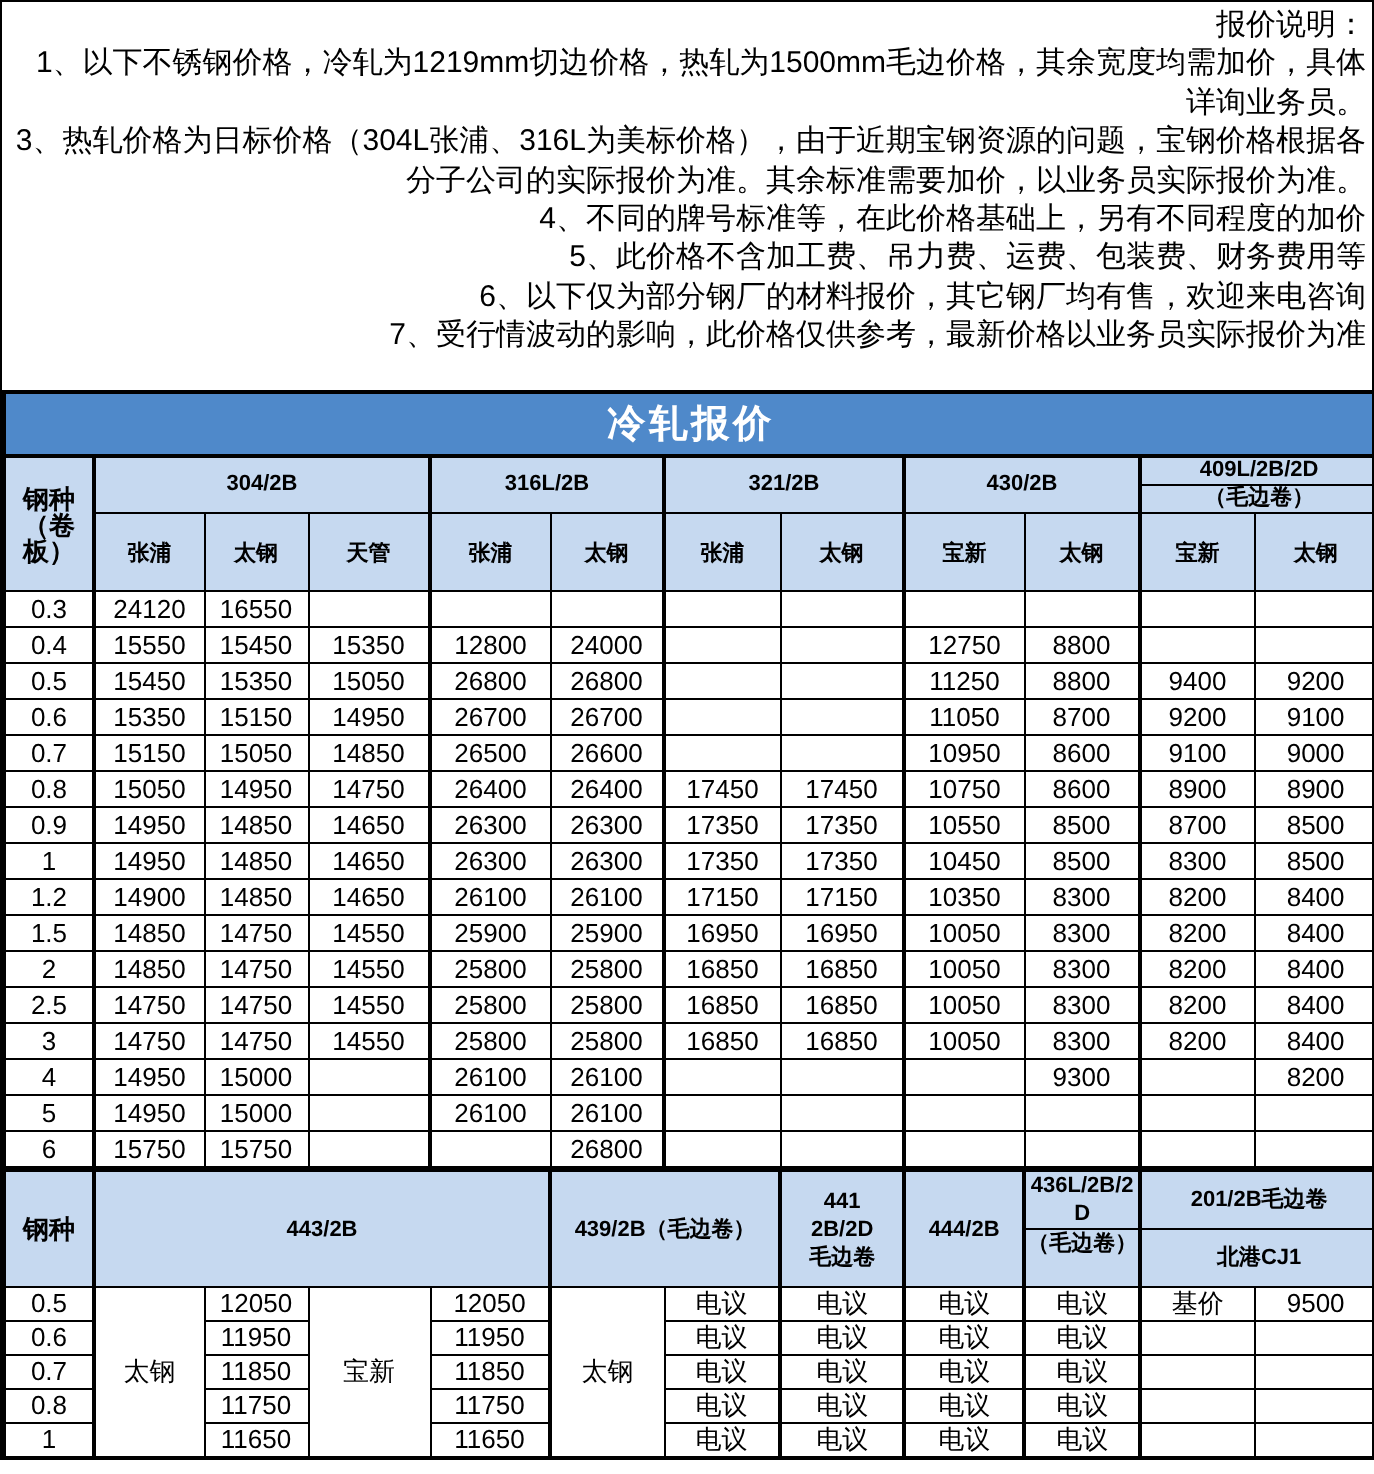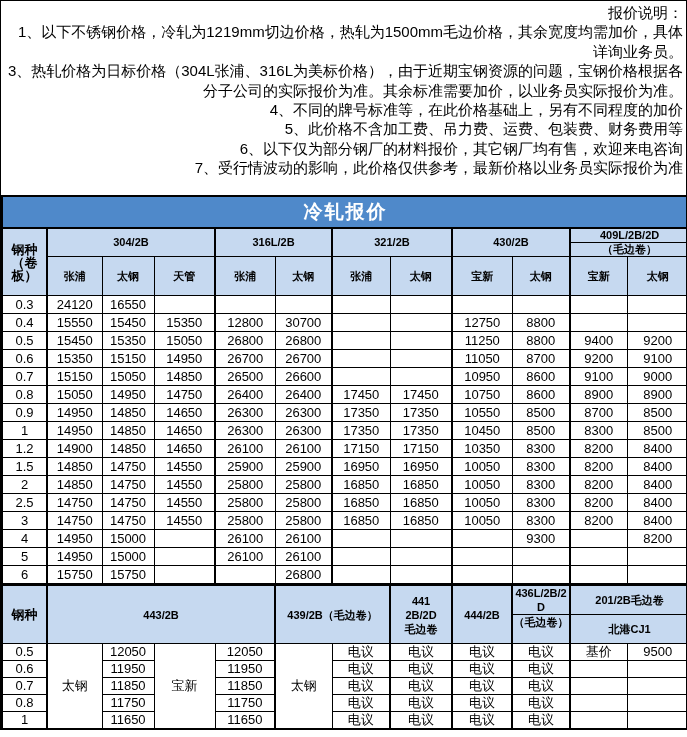--- a/index.html
+++ b/index.html
@@ -157,21 +157,21 @@
           <td></td>
           <td class="gsep"></td>
           <td></td>
         </tr>
         <tr>
           <td>0.4</td>
           <td class="gsep">15550</td>
           <td>15450</td>
           <td>15350</td>
           <td class="gsep">12800</td>
-          <td>30700</td>
+          <td>24000</td>
           <td class="gsep"></td>
           <td></td>
           <td class="gsep">12750</td>
           <td>8800</td>
           <td class="gsep"></td>
           <td></td>
         </tr>
         <tr>
           <td>0.5</td>
           <td class="gsep">15450</td>

